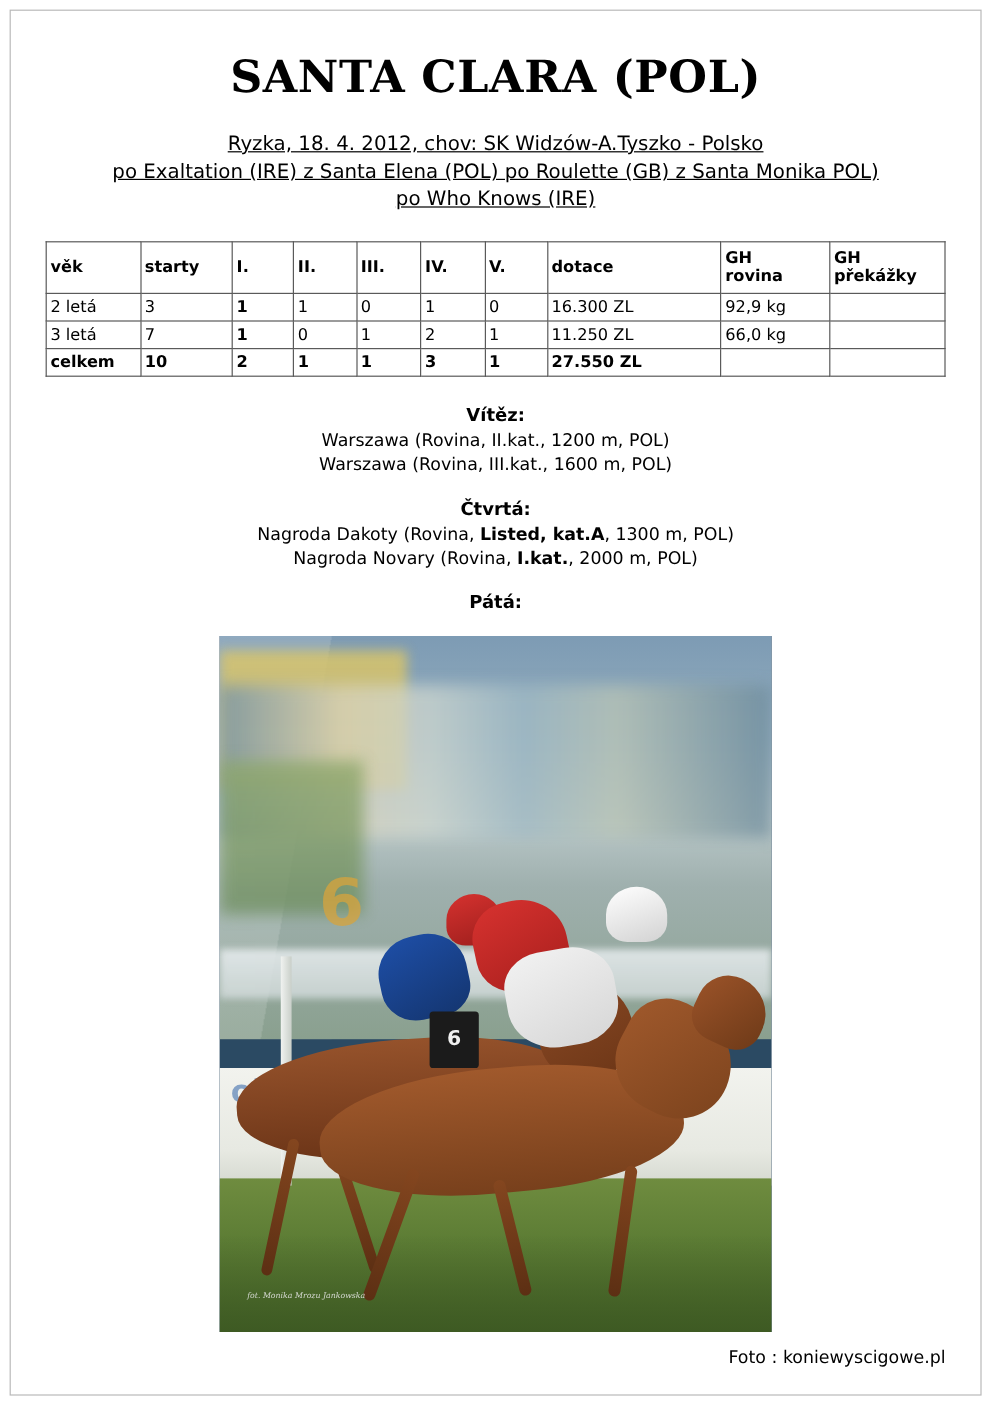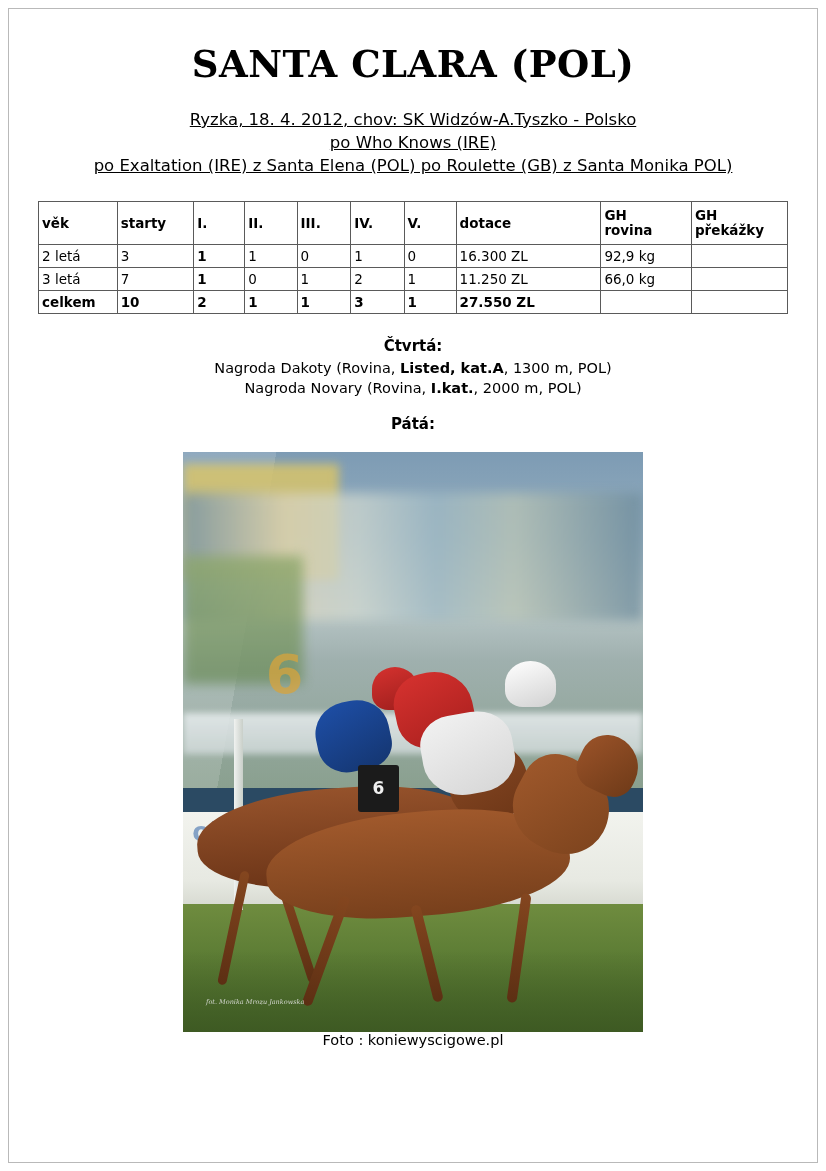--- a/index.html
+++ b/index.html
@@ -239,38 +239,38 @@
     background: #1b1b1b; border-radius: 3px;
     color: #f0f0f0; font-weight: bold; font-size: 17px;
     display: flex; align-items: center; justify-content: center;
   }
   .photo-credit-inner {
     position: absolute; left: 5%; bottom: 4.5%;
     font-size: 6.5px; color: #e8e8e8; opacity: .85;
     font-family: "DejaVu Serif", serif; font-style: italic;
   }
   .photo-caption {
-    margin-top: 0;
+    margin-top: 14px;
     font-size: 14.5px;
-    text-align: center;
+    text-align: right;
   }
 </style>
 </head>
 <body>
 
 <div class="page-border"></div>
 
 <div class="content">
 
   <h1 class="title">SANTA CLARA (POL)</h1>
 
   <div class="subtitle">
     <div>Ryzka,  18. 4. 2012, chov: SK Widzów-A.Tyszko - Polsko</div>
+    <div>po Exaltation (IRE) z Santa Elena (POL) po Roulette (GB) z Santa Monika POL)</div>
     <div>po Who Knows (IRE)</div>
-    <div>po Exaltation (IRE) z Santa Elena (POL) po Roulette (GB) z Santa Monika POL)</div>
   </div>
 
   <table class="stats">
     <thead>
       <tr>
         <th class="col-vek">věk</th>
         <th class="col-starty">starty</th>
         <th class="col-roman">I.</th>
         <th class="col-roman">II.</th>
         <th class="col-roman">III.</th>
@@ -322,20 +322,29 @@
         <td>1</td>
         <td>27.550 ZL</td>
         <td></td>
         <td></td>
       </tr>
     </tbody>
   </table>
 
   <div class="results">
 
+    <div class="group">
+      <div class="heading">Vítěz:</div>
+      <div>
+        <span>Warszawa (Rovina, II.kat., 1200 m, POL)</span>
+      </div>
+      <div>
+        <span>Warszawa (Rovina, III.kat., 1600 m, POL)</span>
+      </div>
+    </div>
 
     <div class="group">
       <div class="heading">Čtvrtá:</div>
       <div>
         <span>Nagroda Dakoty (Rovina, </span><span class="bold">Listed, kat.A</span><span>, 1300 m, POL)</span>
       </div>
       <div>
         <span>Nagroda Novary (Rovina, </span><span class="bold">I.kat.</span><span>, 2000 m, POL)</span>
       </div>
     </div>

